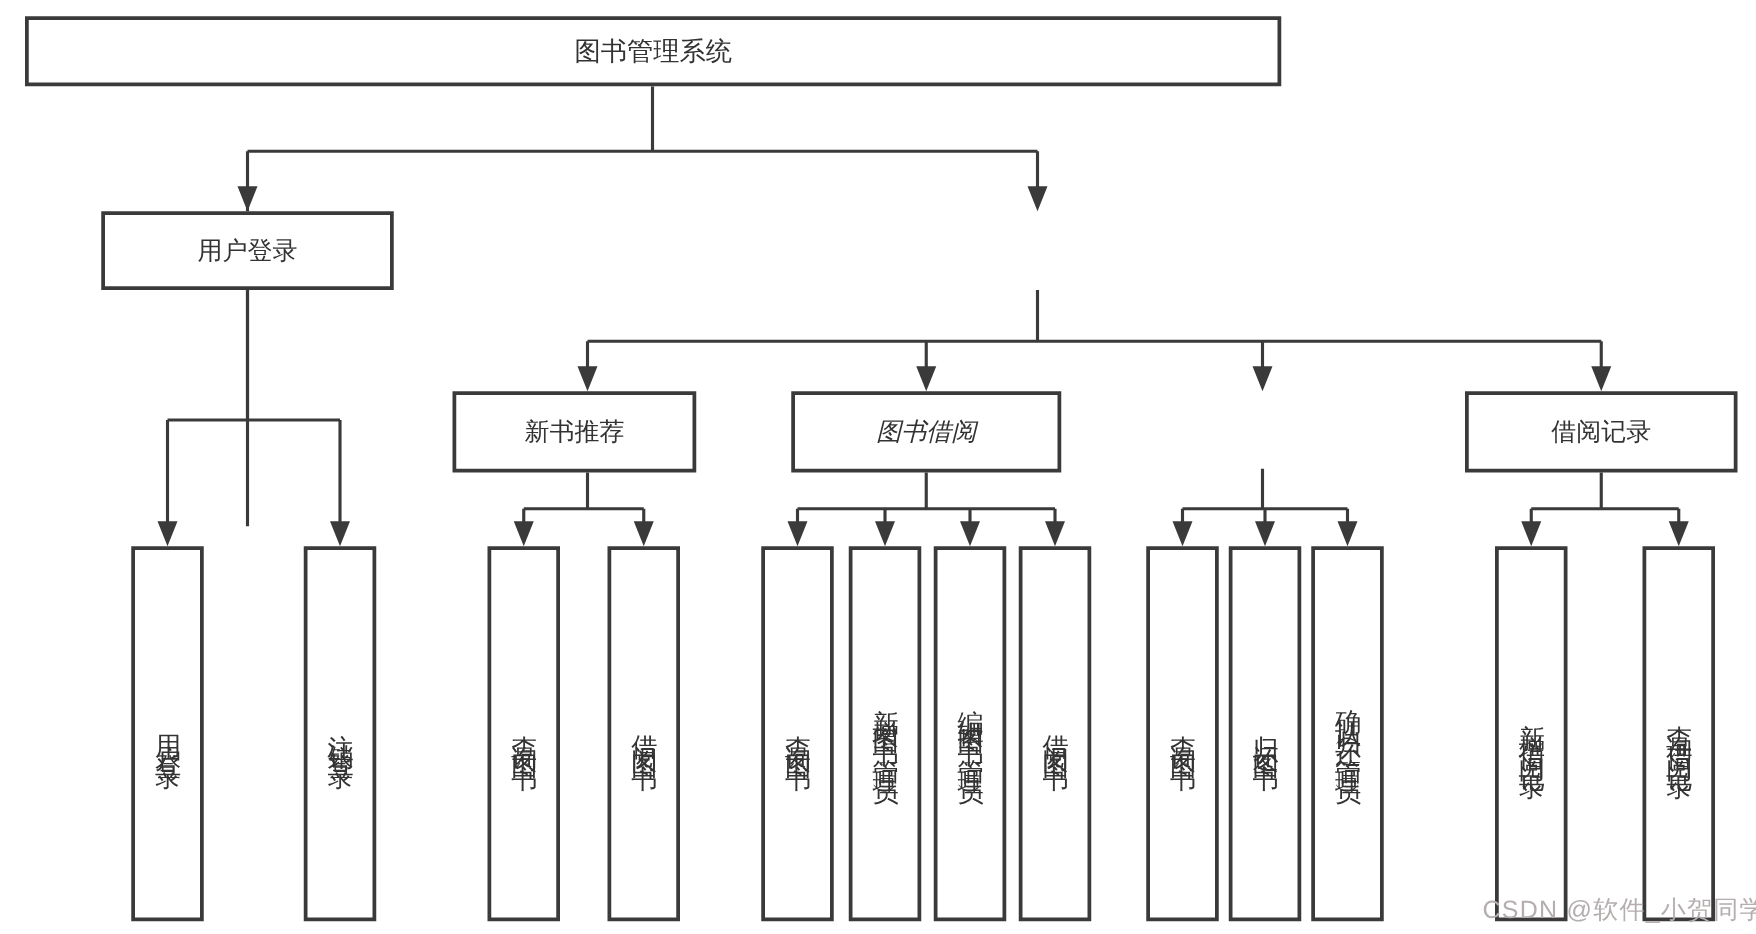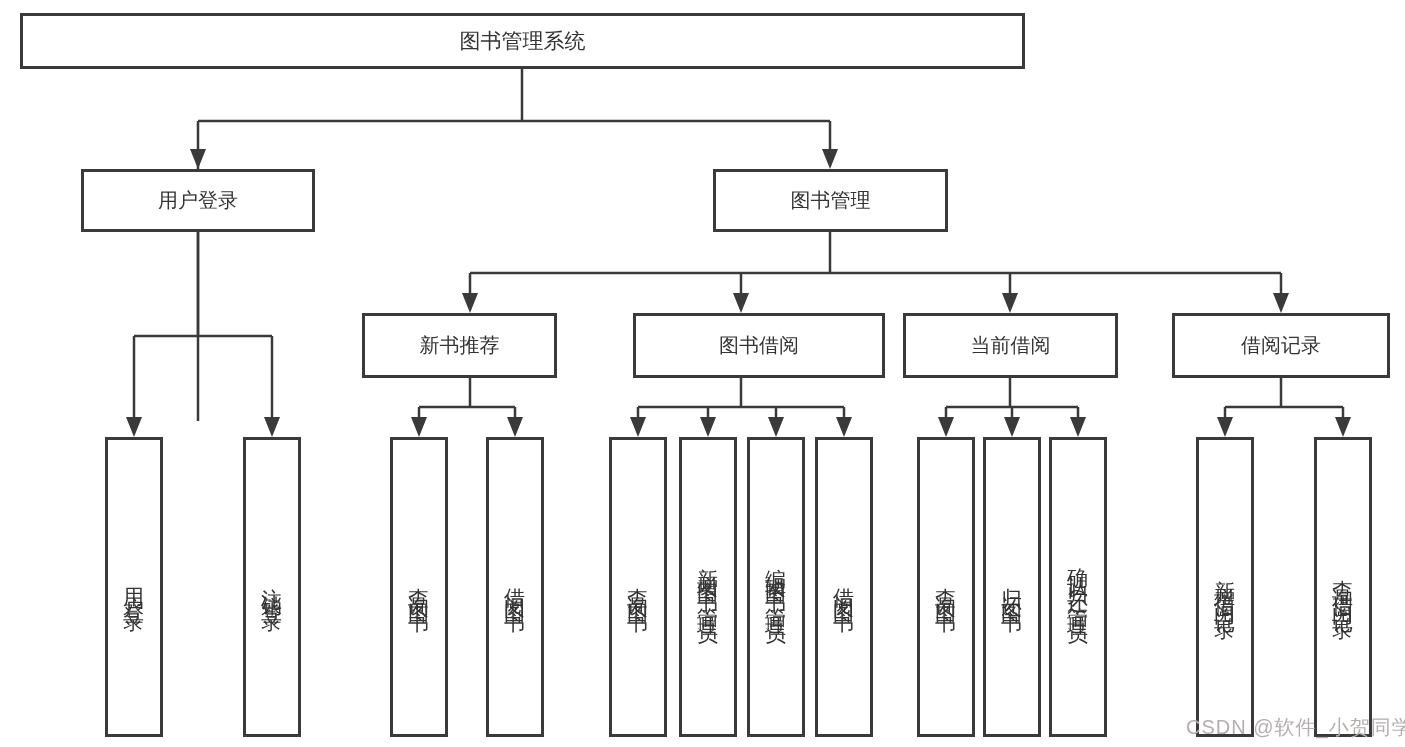--- a/index.html
+++ b/index.html
@@ -97,32 +97,26 @@
     </g>
   </svg>
 
   <div class="box root-box" style="left:20px;top:13px;width:1005px;height:56px;justify-content:center;">
     <span>图书管理系统</span>
   </div>
 
   <div class="box h-box" style="left:81px;top:169px;width:234px;height:63px;">
     <span>用户登录</span>
   </div>
-  <div class="box h-box" style="left:713px;top:169px;width:235px;height:63px;">
-    <span>图书管理</span>
-  </div>
 
   <div class="box h-box" style="left:362px;top:313px;width:195px;height:65px;">
     <span>新书推荐</span>
   </div>
-  <div class="box h-box" style="left:633px;top:313px;width:252px;height:65px;">
+  <div class="box h-box" style="left:633px;top:313px;width:216px;height:65px;font-style:italic;">
     <span>图书借阅</span>
-  </div>
-  <div class="box h-box" style="left:903px;top:313px;width:215px;height:65px;">
-    <span>当前借阅</span>
   </div>
   <div class="box h-box" style="left:1172px;top:313px;width:218px;height:65px;">
     <span>借阅记录</span>
   </div>
 
   <div class="leaf" style="left:105px;">
     <span>用户登录</span>
   </div>
   <div class="leaf" style="left:243px;">
     <span>注销登录</span>

